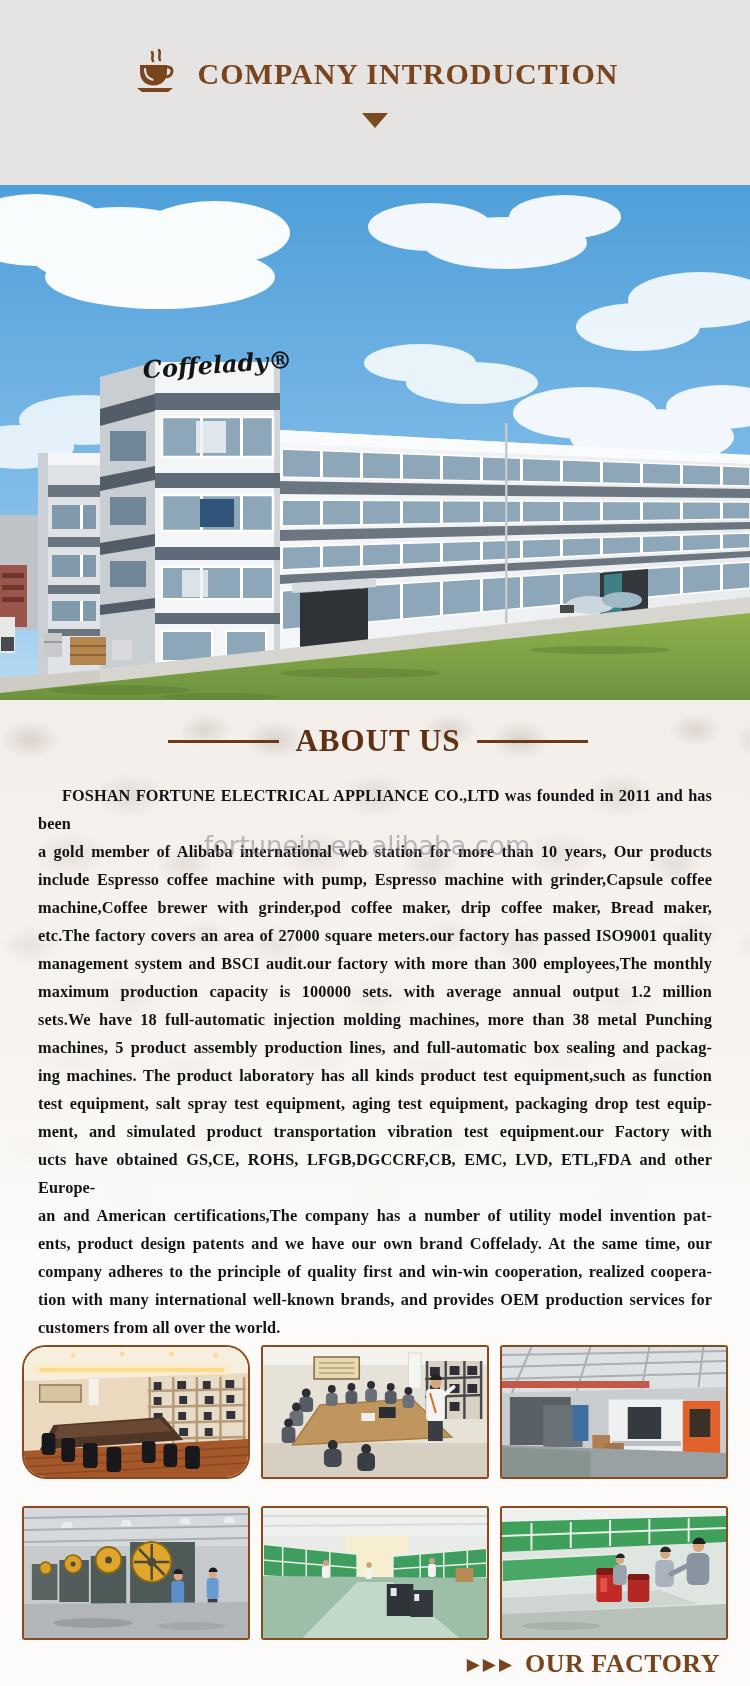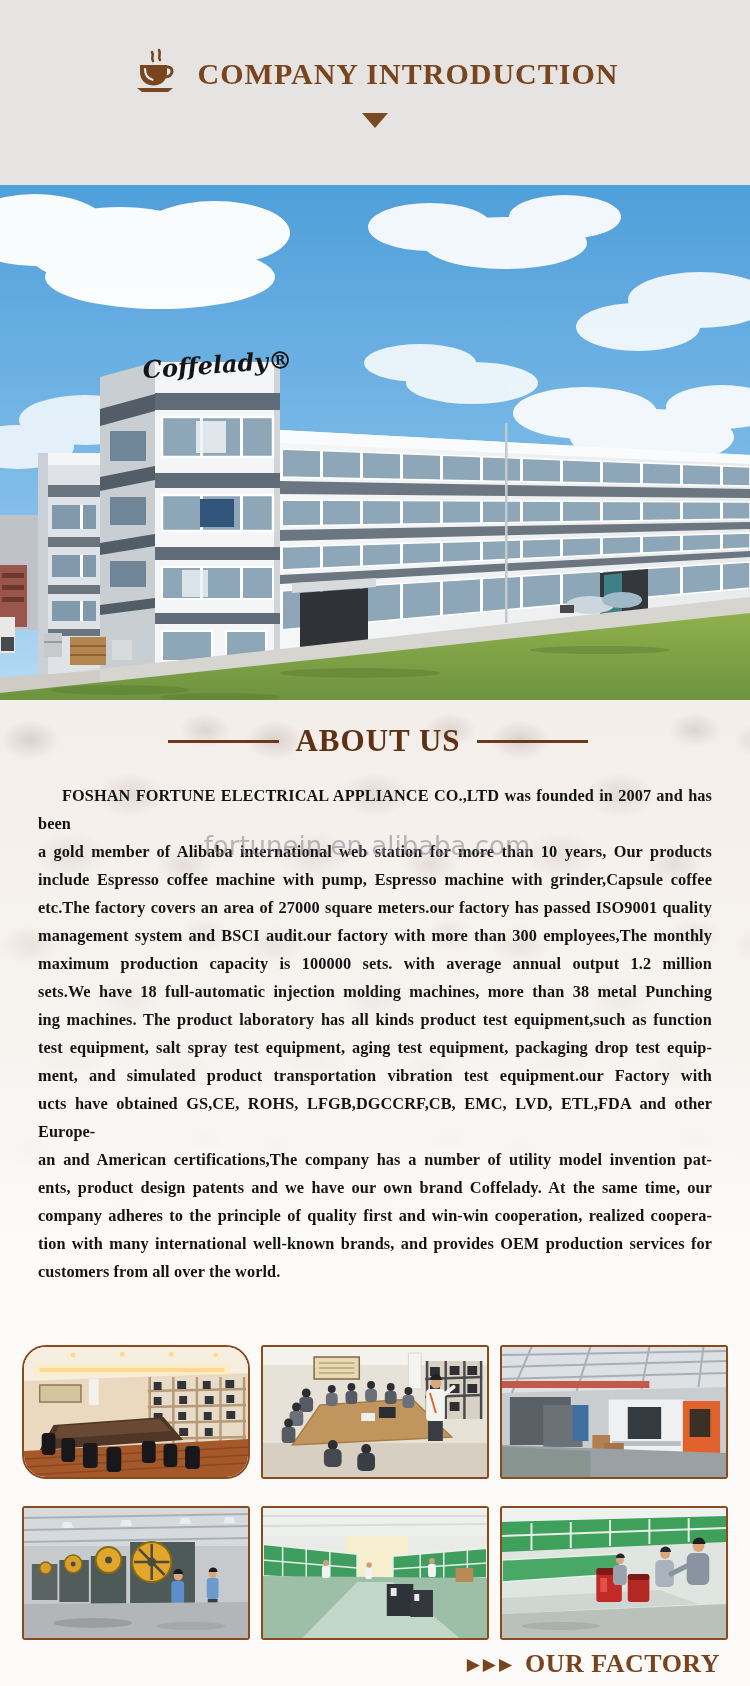--- a/index.html
+++ b/index.html
@@ -238,27 +238,29 @@
 
 <section class="about">
   <div class="watermark">fortunein.en.alibaba.com</div>
   <div class="about-content">
     <div class="about-title-row">
       <span class="title-line"></span>
       <h2 class="about-title">ABOUT US</h2>
       <span class="title-line"></span>
     </div>
     <div class="about-para">
-      <div class="about-line first">FOSHAN FORTUNE ELECTRICAL APPLIANCE CO.,LTD was founded in 2007 and has been</div>
+      <div class="about-line first">FOSHAN FORTUNE ELECTRICAL APPLIANCE CO.,LTD was founded in 2011 and has been</div>
       <div class="about-line">a gold member of Alibaba international web station for more than 10 years, Our products</div>
       <div class="about-line">include Espresso  coffee machine with pump, Espresso machine with grinder,Capsule coffee</div>
+      <div class="about-line">machine,Coffee brewer with grinder,pod coffee maker, drip coffee maker, Bread maker,</div>
       <div class="about-line">etc.The factory covers an area of 27000 square meters.our factory has passed ISO9001 quality</div>
       <div class="about-line">management system and BSCI audit.our factory with more than 300 employees,The monthly</div>
       <div class="about-line">maximum production capacity is 100000 sets. with average annual output 1.2  million</div>
       <div class="about-line">sets.We have 18 full-automatic injection molding machines, more than 38 metal Punching</div>
+      <div class="about-line">machines, 5 product assembly production lines, and full-automatic box sealing and packag-</div>
       <div class="about-line">ing machines. The product laboratory has all kinds product test equipment,such as  function</div>
       <div class="about-line">test equipment, salt spray test equipment, aging test equipment, packaging drop test equip-</div>
       <div class="about-line">ment, and simulated product transportation vibration test equipment.our Factory with</div>
       <div class="about-line">ucts have obtained GS,CE, ROHS, LFGB,DGCCRF,CB, EMC, LVD, ETL,FDA and other Europe-</div>
       <div class="about-line">an and American certifications,The company has a number of utility model invention pat-</div>
       <div class="about-line">ents, product design patents and we have our own brand Coffelady. At the same time, our</div>
       <div class="about-line">company adheres to the principle of quality first and win-win cooperation, realized coopera-</div>
       <div class="about-line">tion with many international well-known brands, and provides OEM production services for</div>
       <div class="about-line last">customers from all over the world.</div>
     </div>

